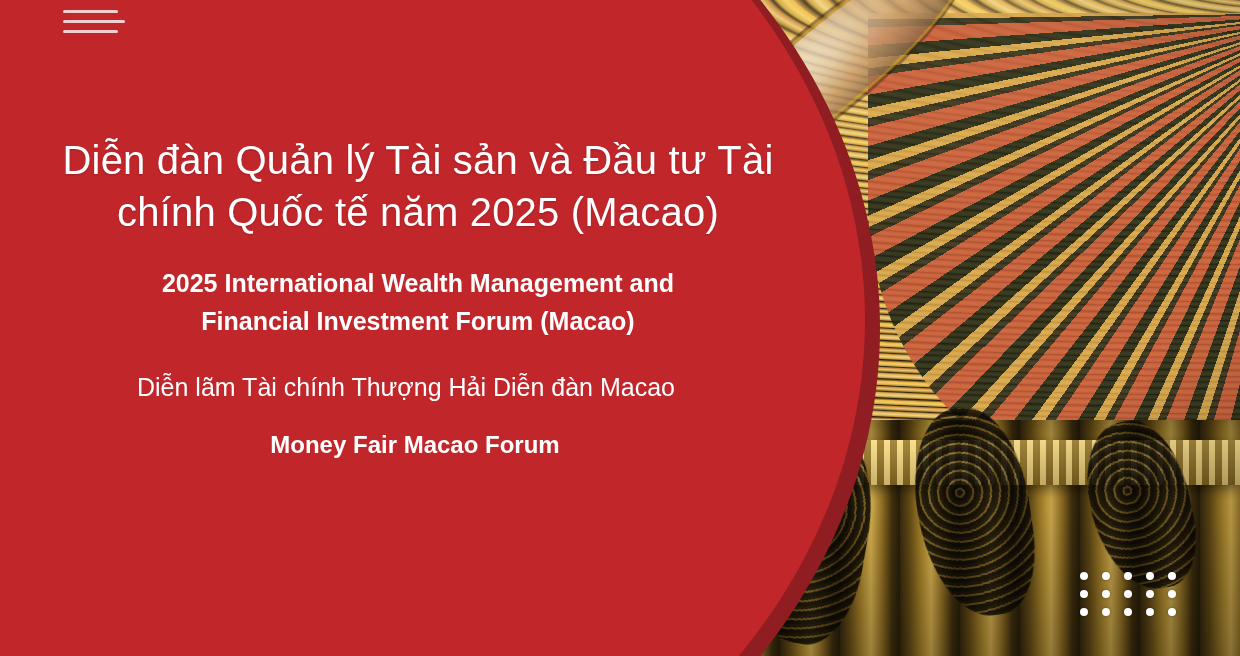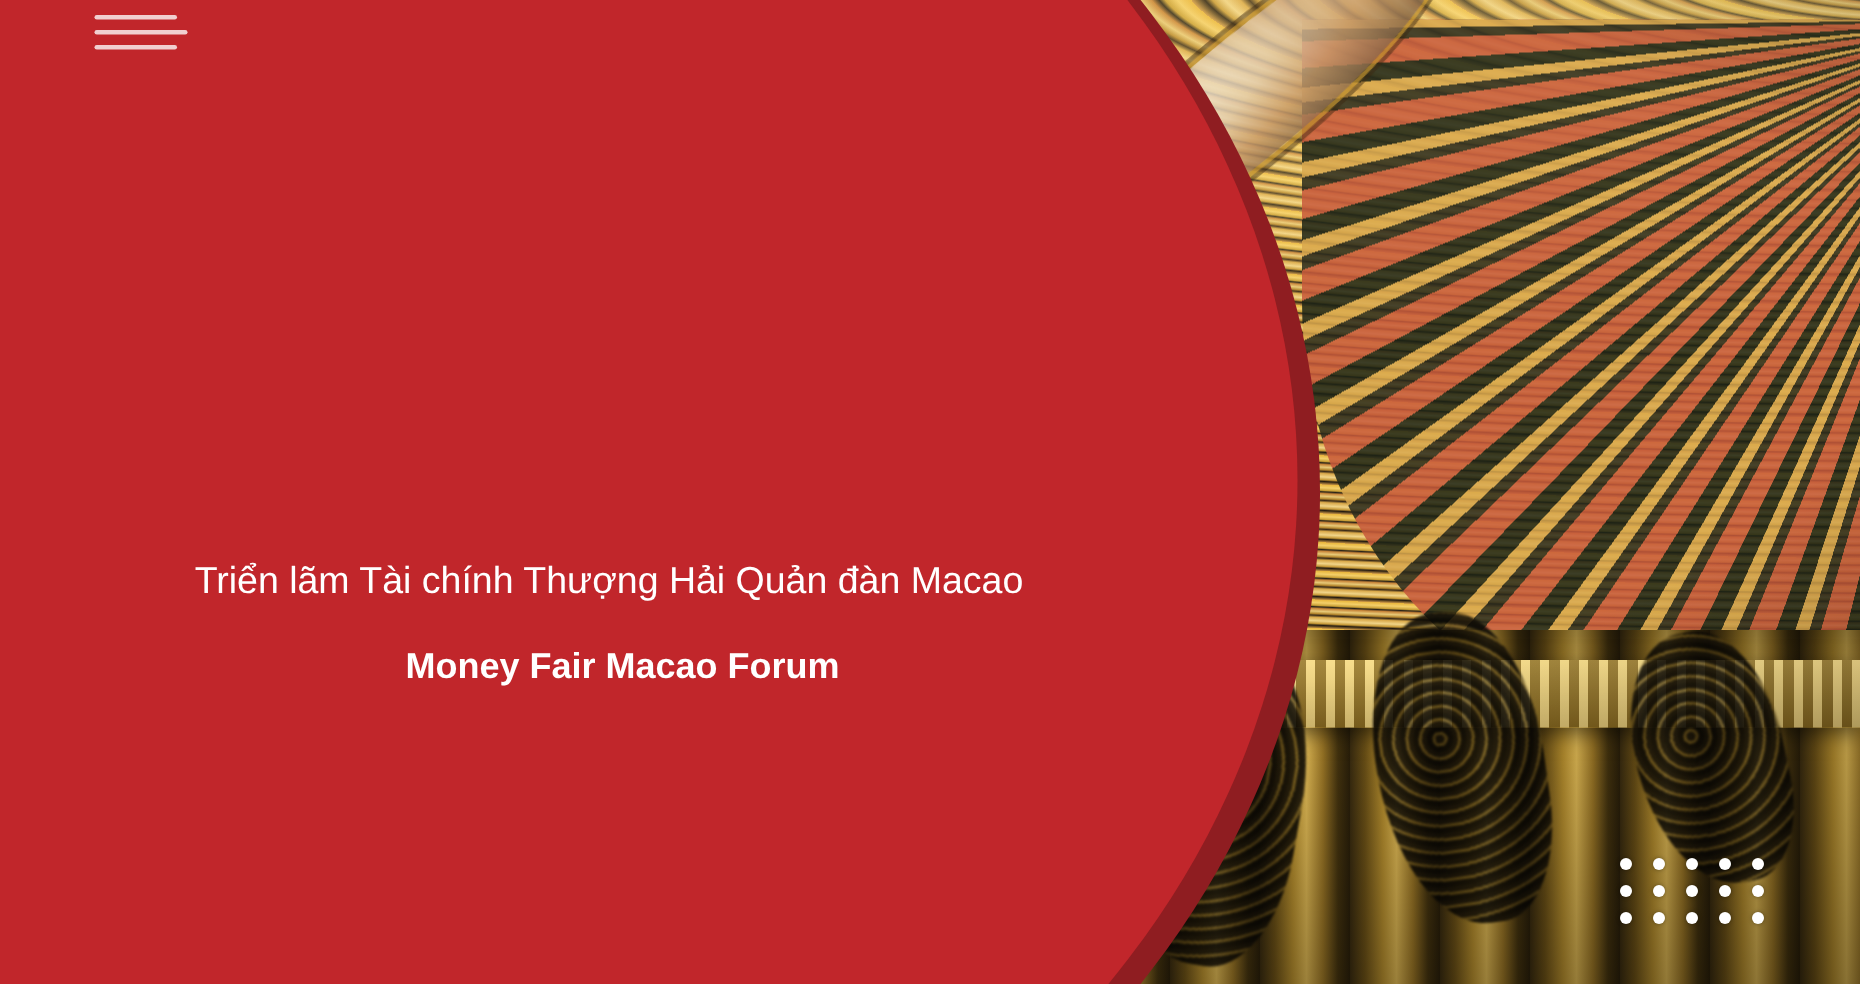--- a/index.html
+++ b/index.html
@@ -272,25 +272,27 @@
 
   <div class="content">
 
     <div class="menu-btn">
       <span></span>
       <span></span>
       <span></span>
     </div>
 
     <div class="title-block">
+      <div class="title-vi">Diễn đàn Quản lý Tài sản và Đầu tư Tài chính Quốc tế năm 2025 (Macao)</div>
+      <div class="title-en">2025 International Wealth Management and Financial Investment Forum (Macao)</div>
     </div>
 
     <div class="sub-block">
       
-      <div class="sub-vi">Triển lãm Tài chính Thượng Hải Quản đàn Macao</div>
+      <div class="sub-vi">Diễn lãm Tài chính Thượng Hải Diễn đàn Macao</div>
       <div class="sub-en">Money Fair Macao Forum</div>
     </div>
 
     <div class="dot-grid">
       <i></i>
         <i></i>
         <i></i>
         <i></i>
         <i></i>
       <i></i>

